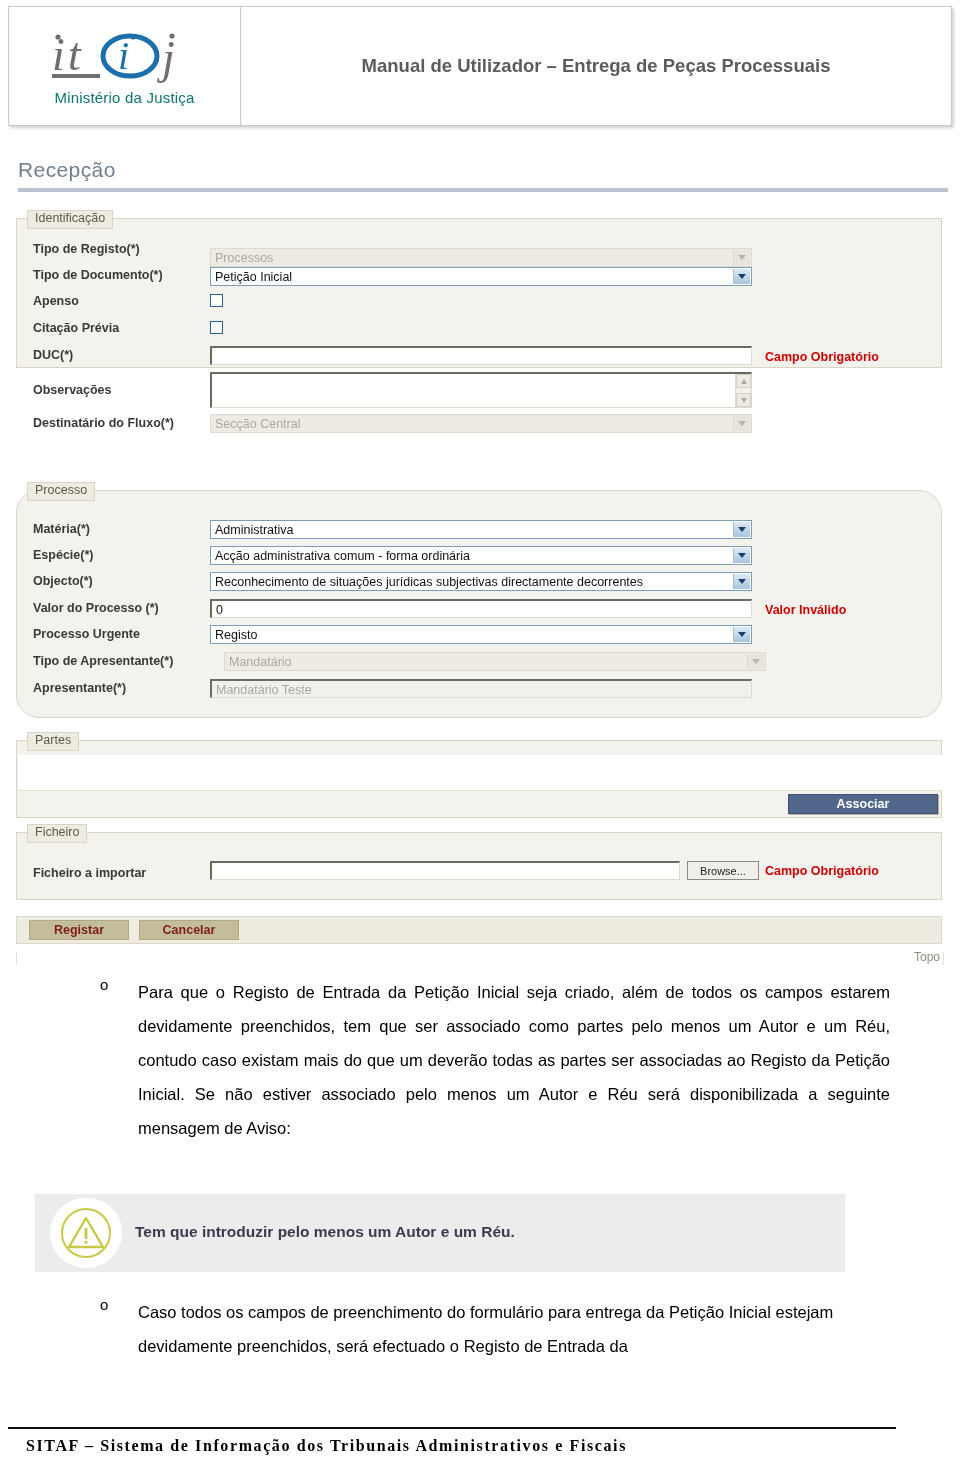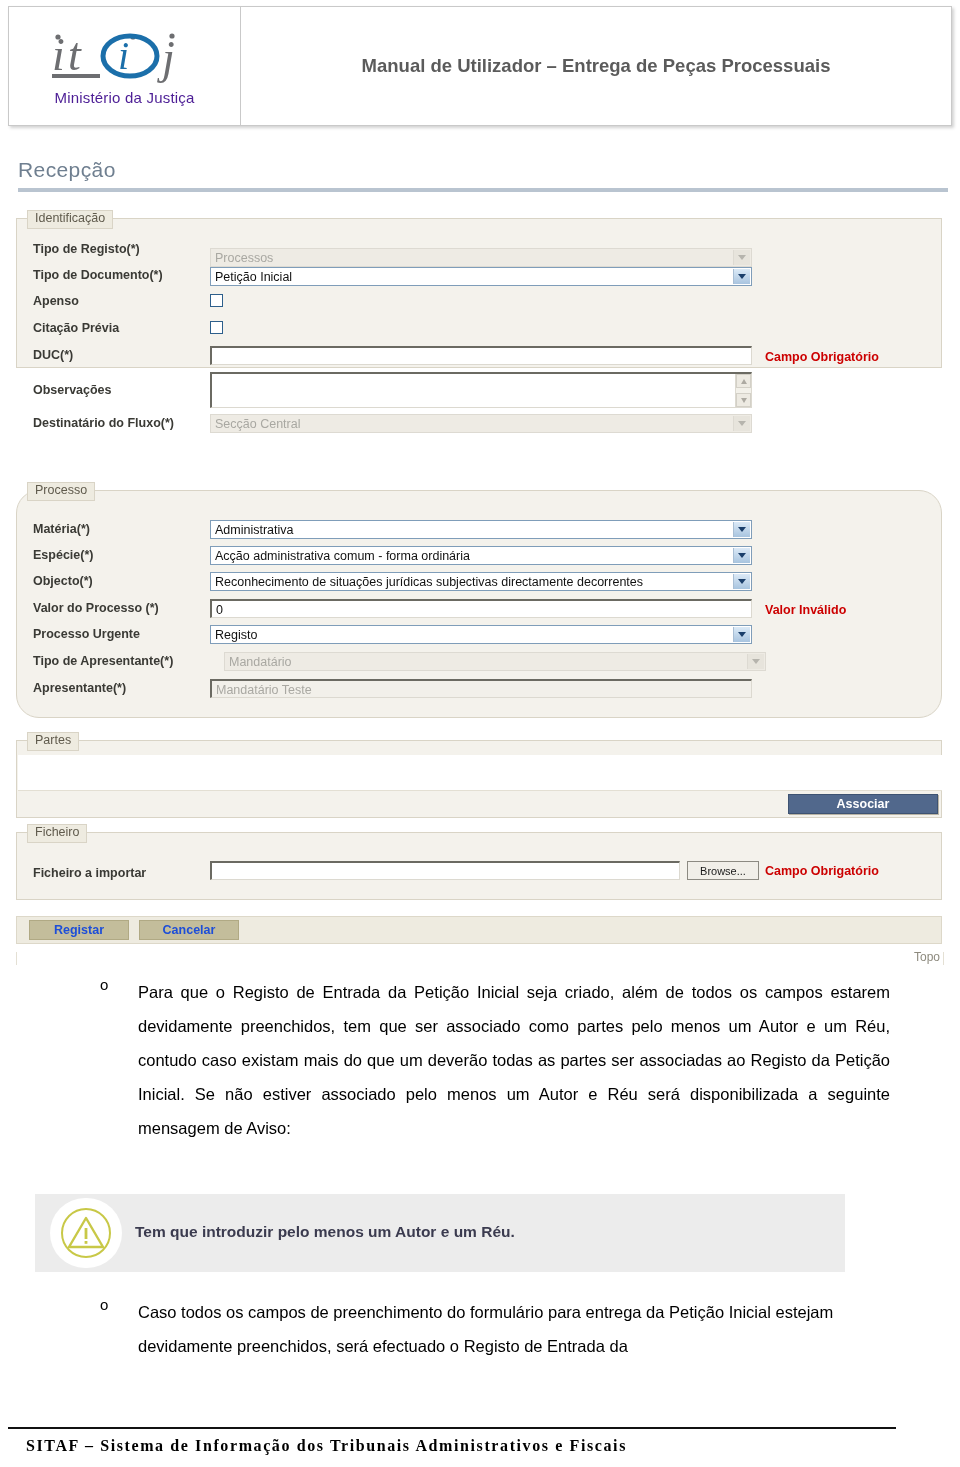--- a/index.html
+++ b/index.html
@@ -25,21 +25,21 @@
     border-right:1px solid #c9c9c9;
     box-sizing:border-box;
     display:flex;flex-direction:column;align-items:center;justify-content:center;
   }
   .logo-mark{
     display:flex;align-items:center;justify-content:center;
     height:62px;
   }
   .logo-mark svg{display:block;}
   #logo-subtitle{
-    font-size:15px;color:#4c1d95;letter-spacing:.2px;margin-top:1px;
+    font-size:15px;color:#0f766e;letter-spacing:.2px;margin-top:1px;
     font-family:"Liberation Sans", sans-serif;
   }
   #header-title{
     position:absolute;left:232px;top:0;right:0;height:118px;
     display:flex;align-items:center;justify-content:center;
     font-size:18.5px;font-weight:bold;color:#5b5b5b;
     padding:0 14px;box-sizing:border-box;text-align:center;
   }
 
   
@@ -187,21 +187,21 @@
   }
 
   
   #action-bar{
     position:absolute;left:8px;top:766px;width:926px;height:28px;
     background:#eeebe0;border:1px solid #ddd8c9;box-sizing:border-box;
   }
   .abtn{
     position:absolute;top:3px;height:20px;
     background:#c3bd9b;border:1px solid #b0a984;
-    color:#1d4ed8;font-size:12.5px;font-weight:bold;
+    color:#7f1d1d;font-size:12.5px;font-weight:bold;
     display:flex;align-items:center;justify-content:center;
     box-sizing:border-box;
   }
   #btn-registar{left:12px;width:100px;}
   #btn-cancelar{left:122px;width:100px;}
   #topo-link{
     position:absolute;right:12px;top:800px;
     font-size:12px;color:#8d8a7e;
   }
   #shot-bottom-edge{

